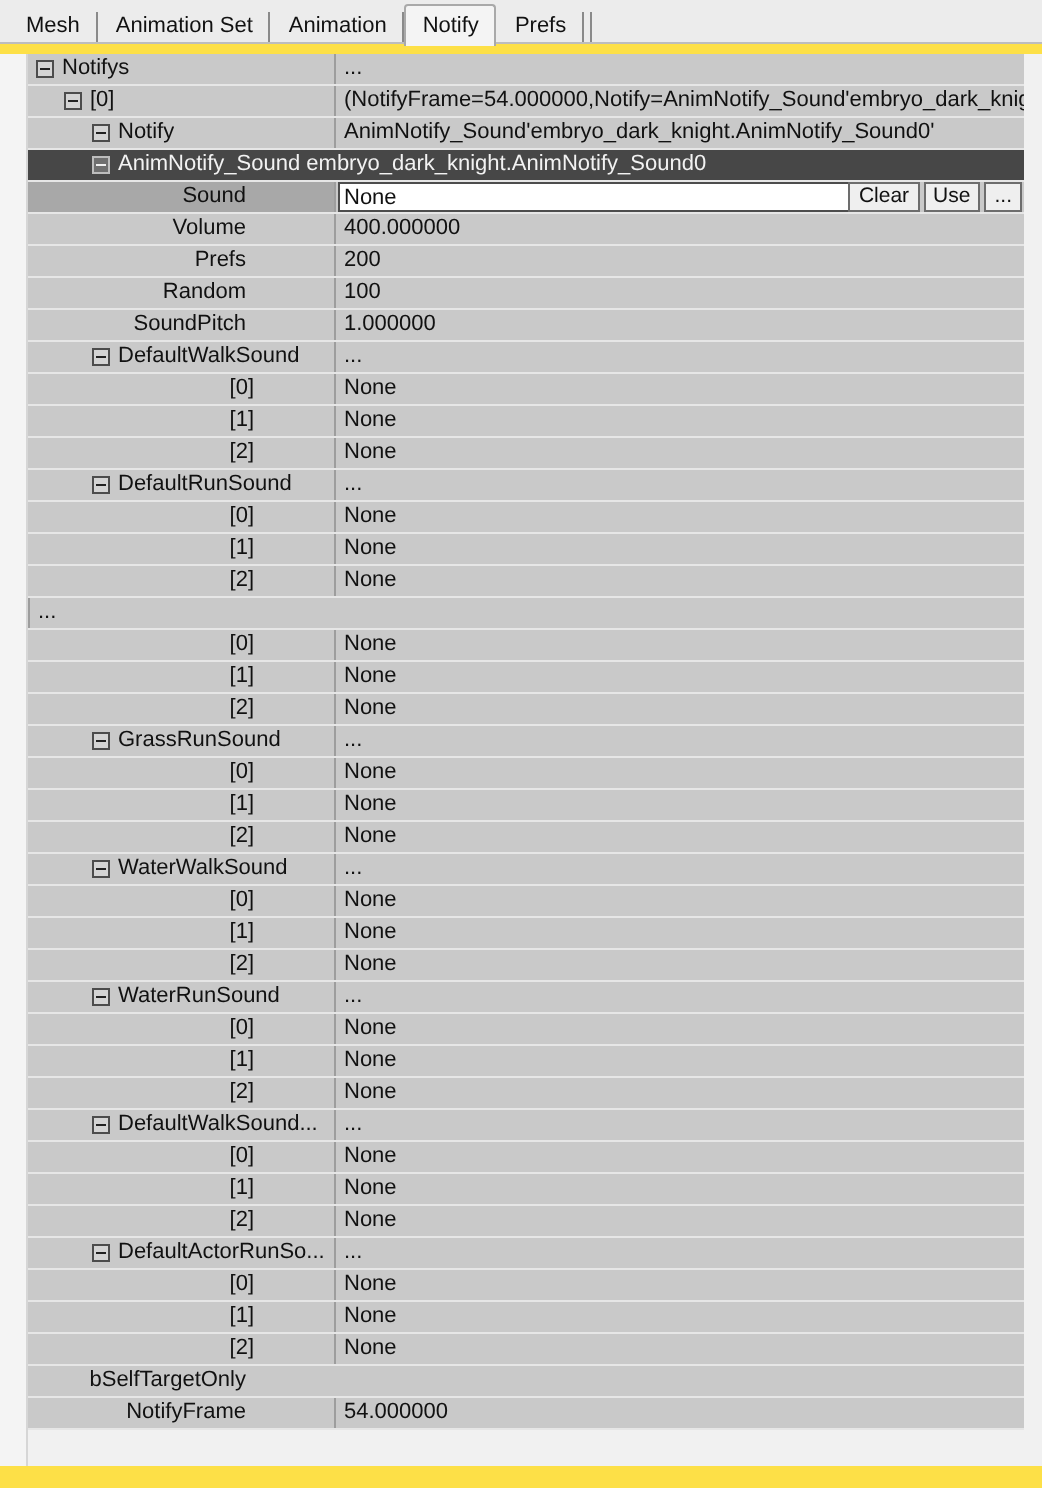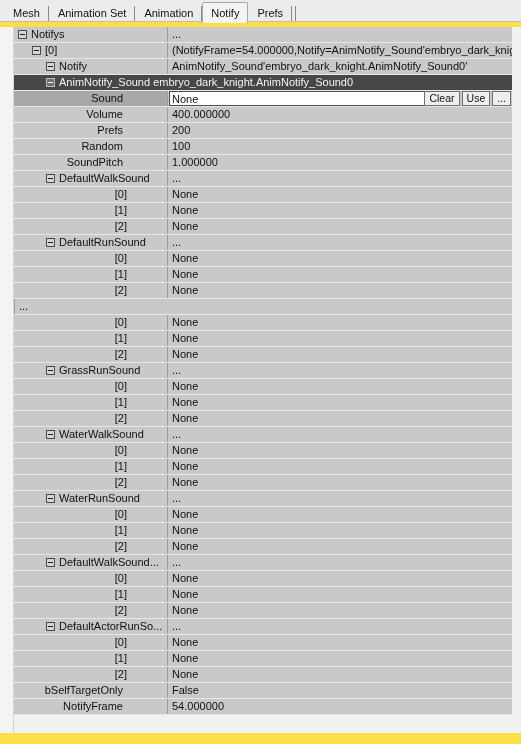--- a/index.html
+++ b/index.html
@@ -616,23 +616,20 @@
           <span class="label">[2]</span>
         </div>
         <div class="valcell">
           <span class="val">None</span>
         </div>
       </div>
       <div class="row leaf">
         <div class="namecell">
           <span class="label">bSelfTargetOnly</span>
         </div>
-        <div class="valcell">
-          <span class="val">False</span>
-        </div>
       </div>
       <div class="row leaf">
         <div class="namecell">
           <span class="label">NotifyFrame</span>
         </div>
         <div class="valcell">
           <span class="val">54.000000</span>
         </div>
       </div>
       <div class="grid-bottom-pad"></div>

